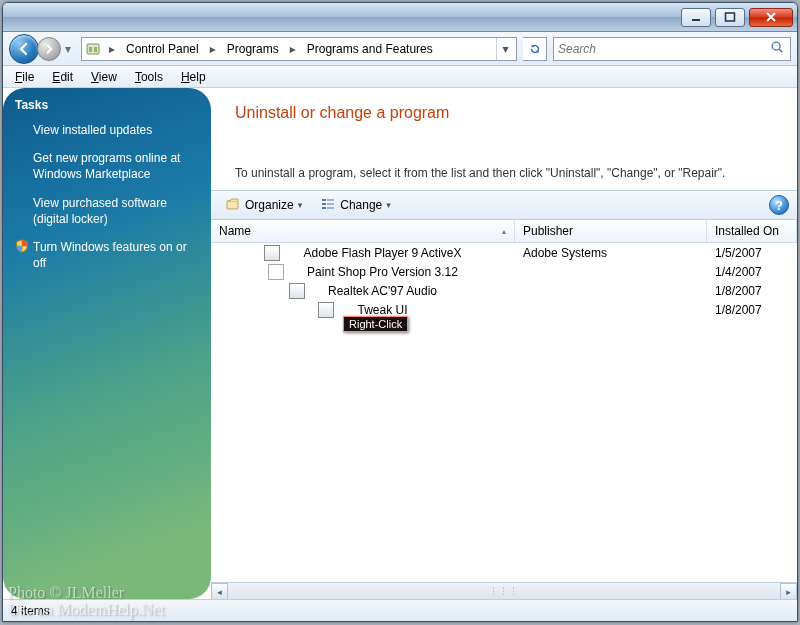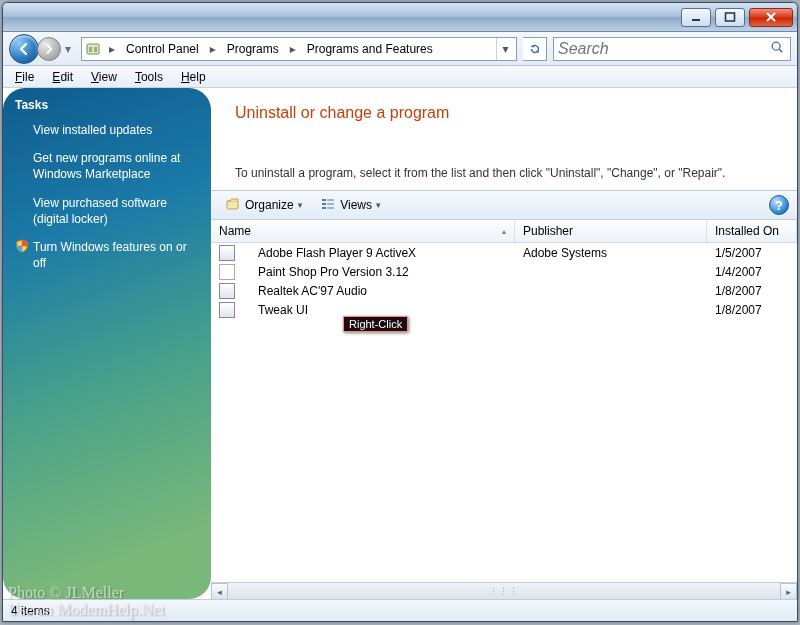--- a/index.html
+++ b/index.html
@@ -14,21 +14,21 @@
   .backbtn { width: 30px; height: 30px; border-radius: 50%; background: radial-gradient(circle at 32% 28%, #8fcaf4, #2c7dc0 55%, #0c4c84); border: 1px solid #0d4f88; display: flex; align-items: center; justify-content: center; box-shadow: inset 0 2px 3px rgba(255,255,255,.6); }
   .fwdbtn { width: 24px; height: 24px; border-radius: 50%; background: radial-gradient(circle at 32% 28%, #ececec, #b8b8b8 55%, #8d8d8d); border: 1px solid #7e8994; display: flex; align-items: center; justify-content: center; margin-left: -2px; }
   .dropdown-chevron { width: 14px; height: 22px; display: flex; align-items: center; justify-content: center; color: #5e7288; }
   .address { flex: 1; height: 24px; border: 1px solid #8f9db0; background: #fff; display: flex; align-items: center; padding: 0 2px; gap: 4px; }
   .addr-icon { width: 18px; height: 18px; display:flex;align-items:center;justify-content:center; }
   .crumb { height: 100%; display:flex; align-items:center; padding: 0 4px; cursor:default; }
   .crumb-sep { width: 12px; display:flex;align-items:center;justify-content:center;color:#555; }
   .addr-drop { width:18px; display:flex;align-items:center;justify-content:center;color:#555; margin-left:auto; border-left:1px solid #c7d2e0; height:100%; }
   .refresh { width:24px;height:24px;border:1px solid #8f9db0;border-left:none;background:#fff;display:flex;align-items:center;justify-content:center;color:#2b6cb0; }
   .searchbox { width:238px; height:24px; border:1px solid #8f9db0; background:#fff; display:flex; align-items:center; padding:0 4px; }
-  .searchbox input { flex:1; border:none; outline:none; font-size:16px; font-style:italic; color:#ef4444; background:transparent; }
+  .searchbox input { flex:1; border:none; outline:none; font-size:12px; font-style:italic; color:#ef4444; background:transparent; }
   .searchbox .sicon { width:16px; color:#3c72b1; }
   .menubar { height:22px; background: linear-gradient(#f7fafd,#e7eef7); border-bottom:1px solid #c6d2e0; display:flex; align-items:center; padding:0 4px; gap:2px; }
   .menuitem { padding: 2px 8px; cursor:default; }
   .menuitem u { text-decoration: underline; }
   .body { flex:1; display:flex; overflow:hidden; }
   .tasks { width:208px; background: linear-gradient(160deg,#0e5c8e 0%, #1b7aa8 28%, #4aa289 58%, #7ab87a 88%); color:#fff; padding:10px 12px; font-size:12px;border-radius:22px; }
   .tasks h3 { font-size:12px; font-weight:bold; margin-bottom:10px; }
   .tasklink { display:flex; margin-bottom:12px; cursor:pointer; line-height:1.35; }
   .tasklink .ticon { width:18px; flex-shrink:0; }
   .main { flex:1; display:flex; flex-direction:column; background:#fff; }
@@ -41,21 +41,21 @@
   .helpbtn { margin-left:auto; width:20px;height:20px;border-radius:50%; background:radial-gradient(circle at 35% 30%, #bfe0ff, #3a8ed6 60%, #1257a0); color:#fff; display:flex;align-items:center;justify-content:center; font-weight:bold; border:1px solid #1a5a99; font-size:13px;}
   .listhdr { display:flex; background:linear-gradient(#fdfefe,#edf3fa); border-bottom:1px solid #d0dae6; height:23px; align-items:center; font-size:12px; }
   .listhdr .col { padding:0 8px; border-right:1px solid #d6dfeb; height:100%; display:flex; align-items:center; }
   .sortind { margin-left:auto; color:#6c7f95; font-size:8px; }
   .col-name { width:304px; position:relative; }
   .col-pub { width:192px; }
   .col-date { flex:1; }
   .listbody { flex:1; overflow:auto; position:relative; }
   .row { display:flex; height:19px; align-items:center; font-size:12px; }
   .row .col { padding:0 8px; }
-  .row .col-name { display:flex; align-items:center; gap:23px; }
+  .row .col-name { display:flex; align-items:center; gap:23px;justify-content:center; }
   .appicon { width:16px;height:16px; flex-shrink:0; display:flex;align-items:center;justify-content:center; }
   .appicon.generic { border:1px solid #888; background:linear-gradient(#fff,#dde5ee); }
   .appicon.sheet { border:1px solid #aaa; background:#fff; }
   .tooltip { position:absolute; left:132px; top:73px; background:#1a0f0f; color:#fff; border:1px solid #ff8484; padding:1px 5px; font-size:11px; box-shadow:1px 1px 3px rgba(0,0,0,.5); }
   .hscroll { height:17px; background:linear-gradient(#f0f3f7,#dde4ed); border-top:1px solid #c0cfdf; position:relative; }
   .hscroll .arrow { position:absolute; top:0; width:17px; height:17px; background:linear-gradient(#fafcfe,#dae3ee); border:1px solid #b4c2d4; display:flex;align-items:center;justify-content:center; color:#4a5f78; font-size:9px;}
   .hscroll .arrow.l { left:0; }
   .hscroll .arrow.r { right:0; }
   .hscroll .thumb { position:absolute; left:17px; right:17px; top:1px; bottom:1px; display:flex;align-items:center;justify-content:center; }
   .hscroll .grip { width:50px; color:#9fb0c5; letter-spacing:1px; font-size:9px; text-align:center;}
@@ -190,21 +190,21 @@
           <span>
             <svg width="16" height="16" viewBox="0 0 16 16">
                 <rect x="2" y="3" width="4" height="2" fill="#4a78b2"></rect>
                 <rect x="7" y="3" width="7" height="2" fill="#9ab6d7"></rect>
                 <rect x="2" y="7" width="4" height="2" fill="#4a78b2"></rect>
                 <rect x="7" y="7" width="7" height="2" fill="#9ab6d7"></rect>
                 <rect x="2" y="11" width="4" height="2" fill="#4a78b2"></rect>
                 <rect x="7" y="11" width="7" height="2" fill="#9ab6d7"></rect>
               </svg>
           </span>
-          <span>Views</span>
+          <span>Change</span>
           <span class="chev">▾</span>
         </div>
         <div class="helpbtn">?</div>
       </div>
 
       <div class="listhdr">
         <div class="col col-name">
           <span>Name</span>
           <span class="sortind">▴</span>
         </div>

